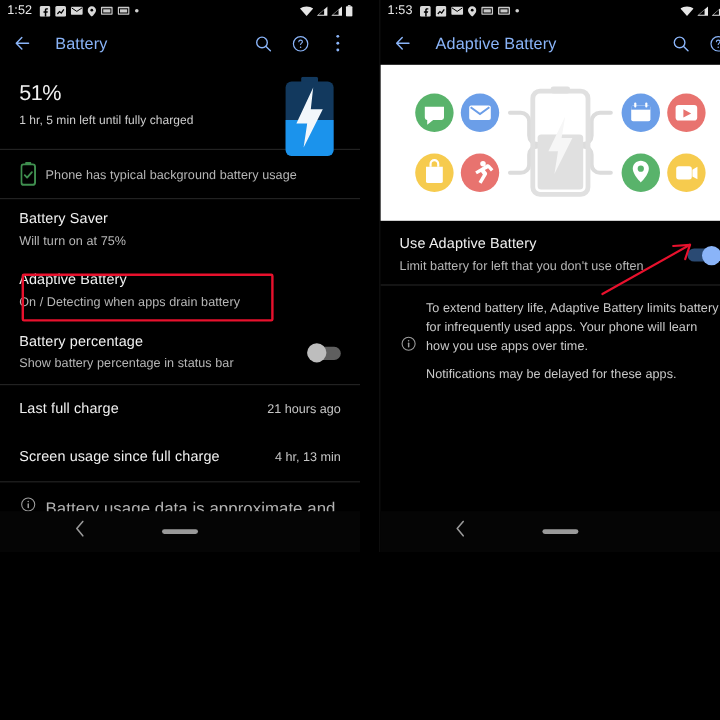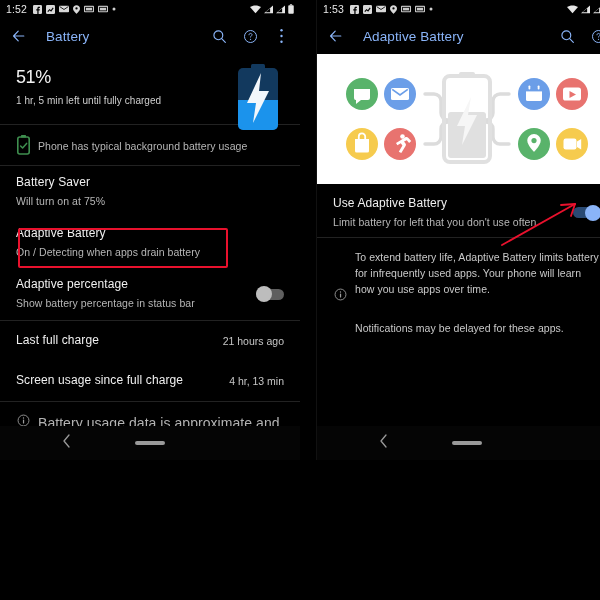--- a/index.html
+++ b/index.html
@@ -202,21 +202,21 @@
     padding: 12px 16px 12px 8px;
   }
   .info-block .ib-ic { width: 30px; min-width: 30px; display:flex; justify-content:center; padding-top: 2px;}
   .info-block .ib-tx { flex: 1; }
   .info-p {
     color: #c9c9c9;
     font-size: 10.5px;
     line-height: 1.5;
     letter-spacing: 0.05px;
   }
-  .info-p + .info-p { margin-top: 24px; }
+  .info-p + .info-p { margin-top: 8px; }
 
   
   .arrow-layer {
     position: absolute;
     left: 0; top: 0;
     width: 300px; height: 600px;
     pointer-events: none;
   }
 
   
@@ -377,21 +377,21 @@
 
     <div class="row">
       <div class="row-body">
         <div class="row-title">Adaptive Battery</div>
         <div class="row-sub">On / Detecting when apps drain battery</div>
       </div>
     </div>
 
     <div class="row">
       <div class="row-body">
-        <div class="row-title">Adaptive percentage</div>
+        <div class="row-title">Battery percentage</div>
         <div class="row-sub">Show battery percentage in status bar</div>
       </div>
       <div class="switch off">
         <div class="track"></div>
         <div class="thumb"></div>
       </div>
     </div>
 
     <div class="divider"></div>
 

